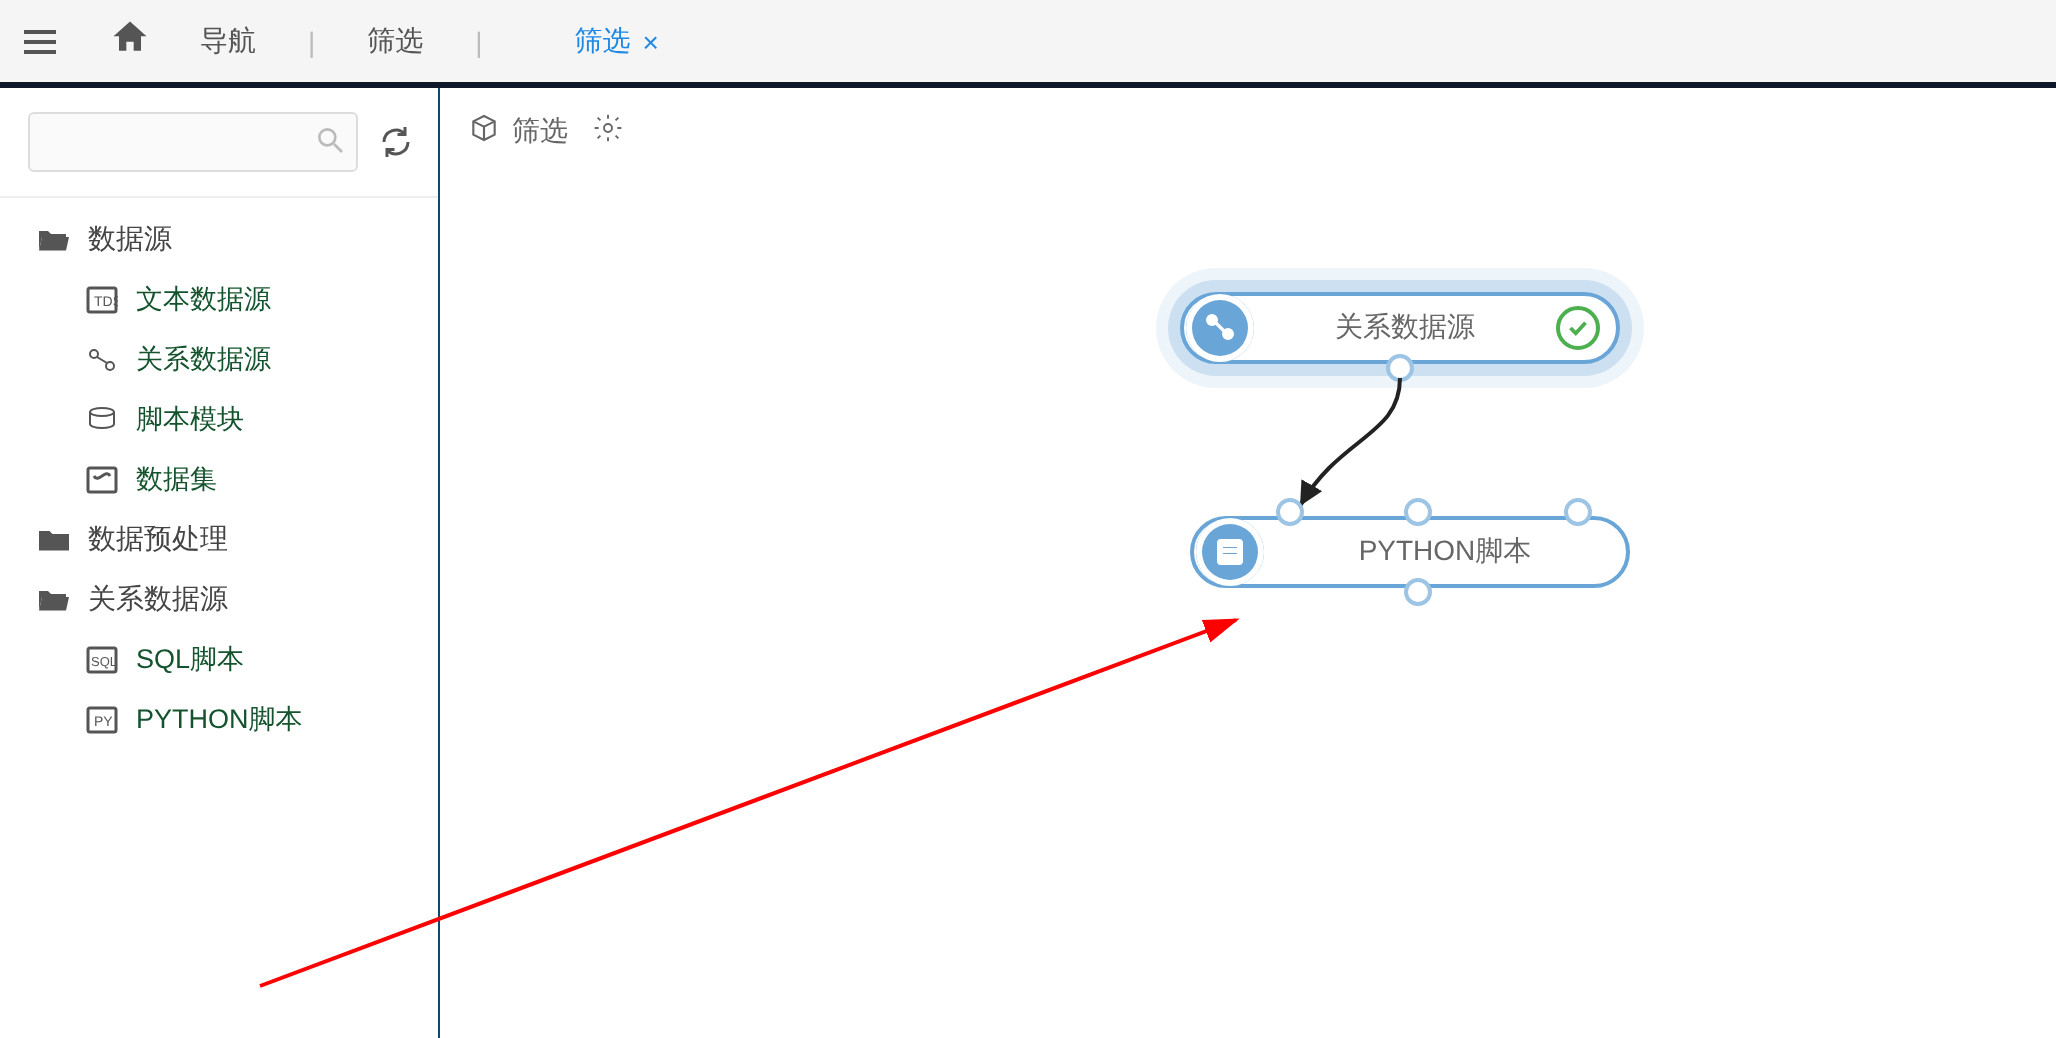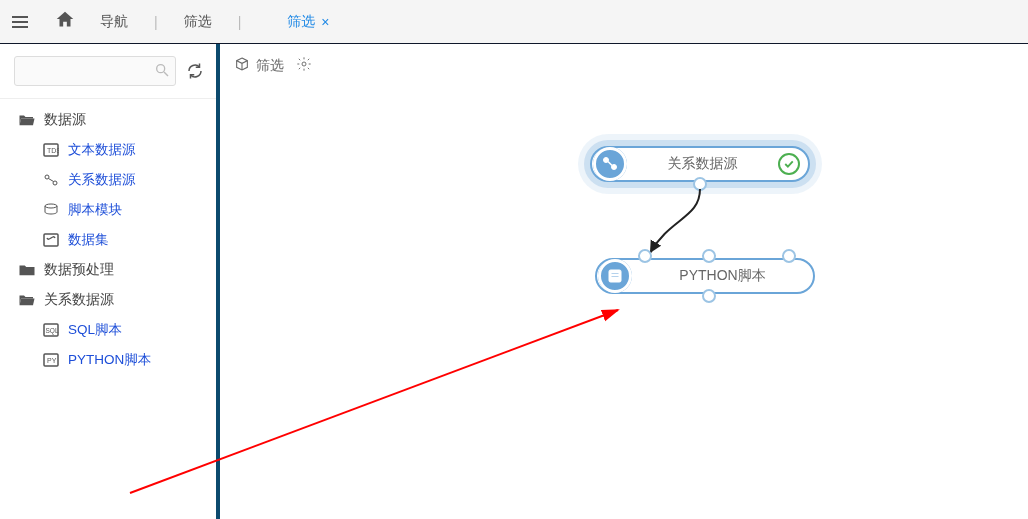--- a/index.html
+++ b/index.html
@@ -1,39 +1,39 @@
 <!DOCTYPE html>
 <html><head>
 <meta charset="utf-8">
 <style>
   * { box-sizing: border-box; margin: 0; padding: 0; }
   html, body { width: 1028px; height: 519px; font-family: "Microsoft YaHei", Arial, sans-serif; font-size: 14px; color: #333; background: #fff; }
   
-  .topbar { height: 44px; background: #f5f5f5; border-bottom: 1px solid #0f172a; display: flex; align-items: center; padding: 0 10px; gap: 24px; }
+  .topbar { height: 44px; background: #f5f5f5; border-bottom: 3px solid #0f172a; display: flex; align-items: center; padding: 0 10px; gap: 24px; }
   .ham { display:flex; flex-direction:column; gap:3px; padding:2px; }
   .ham span { width:16px; height:2px; background:#555; display:block; }
   .home-icon svg { width:22px; height:22px; fill:#555; }
   .nav-label { color:#555; }
   .sep { color:#bbb; padding:0 2px; }
   .tab-link { color:#1e88e5; display:flex; align-items:center; gap:6px; margin-left:20px;}
   .tab-close { color:#1e88e5; font-size:14px; cursor:pointer; }
   
   .body { display:flex; height: calc(519px - 44px); }
-  .sidebar { width: 220px; border-right:4px solid #0c4a6e; display:flex; flex-direction:column; }
+  .sidebar { width: 220px; border-right:1px solid #0c4a6e; display:flex; flex-direction:column; }
   .search-row { display:flex; align-items:center; padding:12px 10px 12px 14px; gap:8px; border-bottom:1px solid #eee;}
   .searchbox { flex:1; position:relative; }
   .searchbox input { width:100%; height:30px; border:1px solid #ddd; border-radius:3px; background:#fafafa; padding:0 28px 0 8px; font-size:13px; }
   .searchbox .mag { position:absolute; right:6px; top:6px; width:16px; height:16px; }
   .mag svg { width:16px; height:16px; stroke:#bbb; fill:none; stroke-width:2; }
   .refresh { width:22px; height:22px; display:flex; align-items:center; justify-content:center;}
   .refresh svg { width:18px; height:18px; stroke:#555; fill:none; stroke-width:2; }
   .tree { padding: 6px 0; overflow:auto; }
   .tree-item { display:flex; align-items:center; height:30px; padding-left:18px; color:#444; gap:8px; cursor:pointer;}
   .tree-item.level1 { font-size:14px; }
-  .tree-item.level2 { padding-left:42px; font-size:13.5px; color:#1d4ed8;}
+  .tree-item.level2 { padding-left:42px; font-size:13.5px; color:#14532d;}
   .folder-icon, .small-icon { width:18px; height:16px; display:inline-flex; align-items:center; justify-content:center; }
   .folder-icon svg { width:18px; height:14px; fill:#555;}
   .small-icon svg { width:16px; height:14px; fill:#555; stroke:#555;}
   .small-icon.box svg { fill:none; stroke:#555; stroke-width:1.5;}
   
   .canvas-wrap { flex:1; position:relative; }
   .canvas-toolbar { height:44px; display:flex; align-items:center; padding-left:14px; gap:6px; color:#666; border-bottom:1px solid transparent;}
   .cube-icon svg { width:16px; height:16px; fill:none; stroke:#666; stroke-width:1.6;}
   .gear-icon svg { width:16px; height:16px; fill:none; stroke:#666; stroke-width:1.4;}
   .canvas { position:absolute; top:44px; left:0; right:0; bottom:0; }

